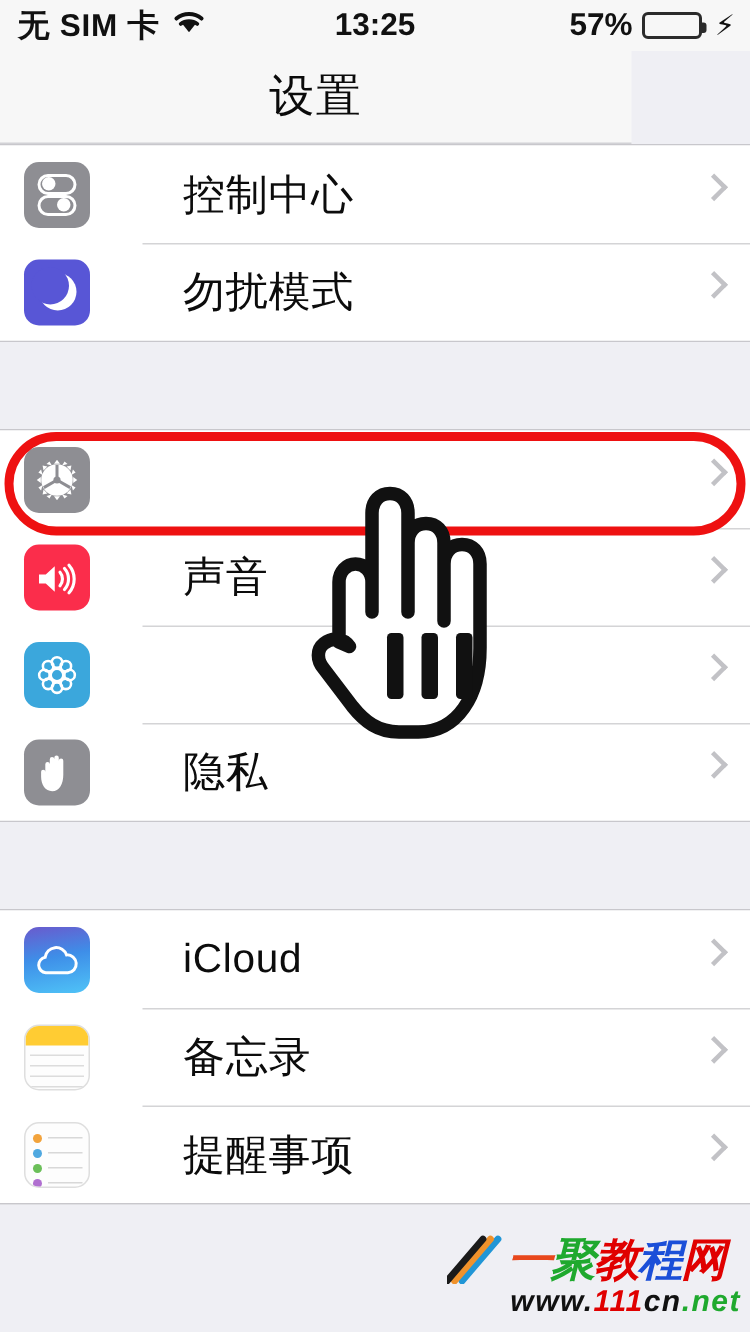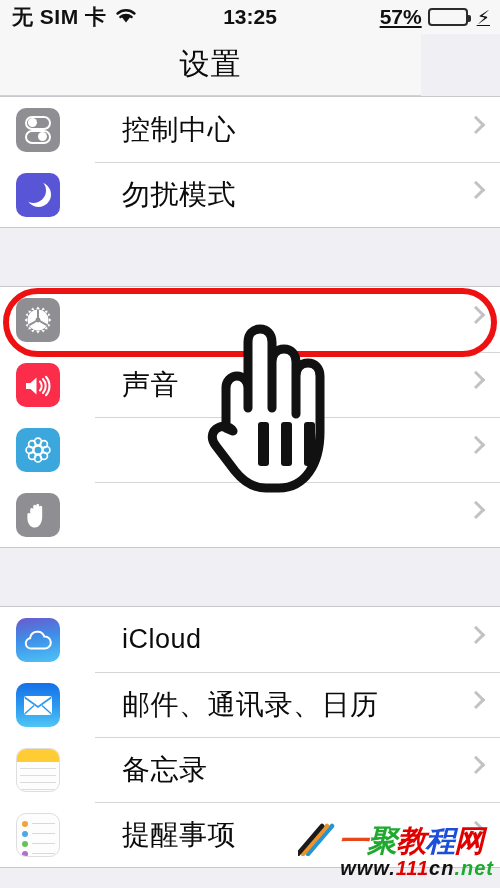--- a/index.html
+++ b/index.html
@@ -13,21 +13,21 @@
 
   
   .statusbar {
     position:absolute; top:0; left:0; width:500px; height:34px;
     background:#F7F7F7;
     display:flex; align-items:center;
     font-size:21px; font-weight:bold; color:#111;
   }
   .sb-left { position:absolute; left:12px; display:flex; align-items:center; gap:7px; }
   .sb-center { position:absolute; left:0; width:500px; text-align:center; }
-  .sb-right { position:absolute; right:10px; display:flex; align-items:center; gap:6px;text-decoration:underline; }
+  .sb-right { position:absolute; right:10px; display:flex; align-items:center; gap:6px; }
   .carrier { letter-spacing:0.5px; }
   .wifi-icon { display:block; }
   .batt-pct { font-size:21px; font-weight:bold; }
   .batt-shell {
     position:relative; width:40px; height:18px;
     border:2px solid #2b2b2b; border-radius:4px; padding:1.5px;
   }
   .batt-shell::after {
     content:""; position:absolute; right:-5px; top:5px;
     width:3px; height:7px; background:#2b2b2b; border-radius:0 2px 2px 0;
@@ -266,45 +266,35 @@
           </svg>
         </span>
         <span class="chev"></span>
       </div>
       <div class="row">
         <span class="appicon ic-priv">
           <svg class="hand-ic" width="24" height="28" viewBox="0 0 24 28">
             <path d="M4.2 13.5 V8.5 a1.5 1.5 0 0 1 3 0 V13 V5.2 a1.5 1.5 0 0 1 3 0 V13 V4.2 a1.5 1.5 0 0 1 3 0 V13 V6.2 a1.5 1.5 0 0 1 3 0 V15.5 c0 6-2.6 11-7.4 11 -4.6 0-7.4-4.4-7.4-9.6 V13.5 a1.4 1.4 0 0 1 2.8 0 Z" fill="#fff"></path>
           </svg>
         </span>
+        <span class="row-label">隐私</span>
         <span class="chev"></span>
       </div>
     </div>
 
     <div class="gap"></div>
 
     <div class="group">
       <div class="row">
         <span class="appicon ic-cloud">
           <svg class="cloudshape" width="30" height="22" viewBox="0 0 30 22">
             <path d="M7.5 19.5 a5.2 5.2 0 0 1 -0.4 -10.3 a7.4 7.4 0 0 1 14.3 -1.6 a5.4 5.4 0 0 1 0.9 11.9 Z" fill="none" stroke="#fff" stroke-width="2"></path>
           </svg>
         </span>
         <span class="row-label latin">iCloud</span>
-        <span class="chev"></span>
-      </div>
-      <div class="row">
-        <span class="appicon ic-mail">
-          <svg class="envel" width="30" height="21" viewBox="0 0 30 21">
-            <rect x="1" y="1" width="28" height="19" rx="2.4" fill="#fff"></rect>
-            <path d="M1.8 2.4 L15 12 L28.2 2.4" fill="none" stroke="#2E9BF0" stroke-width="1.8"></path>
-            <path d="M1.8 18.8 L11 10.5 M28.2 18.8 L19 10.5" fill="none" stroke="#2E9BF0" stroke-width="1.5"></path>
-          </svg>
-        </span>
-        <span class="row-label">邮件、通讯录、日历</span>
         <span class="chev"></span>
       </div>
       <div class="row">
         <span class="appicon ic-notes">
           <span class="notes-top"></span>
           <span class="notes-line" style="top:19px"></span>
           <span class="notes-line" style="top:26px"></span>
           <span class="notes-line" style="top:33px"></span>
           <span class="notes-line" style="top:40px"></span>
         </span>

